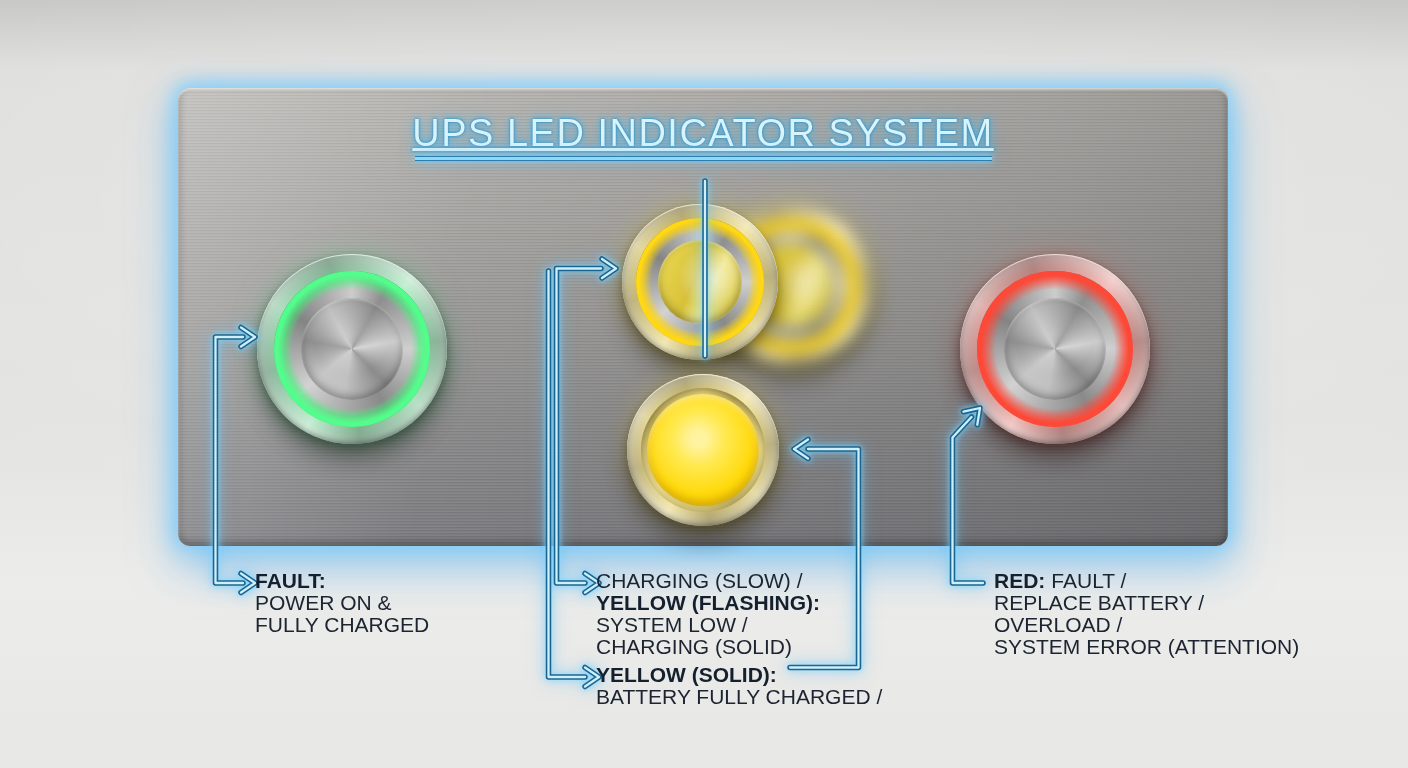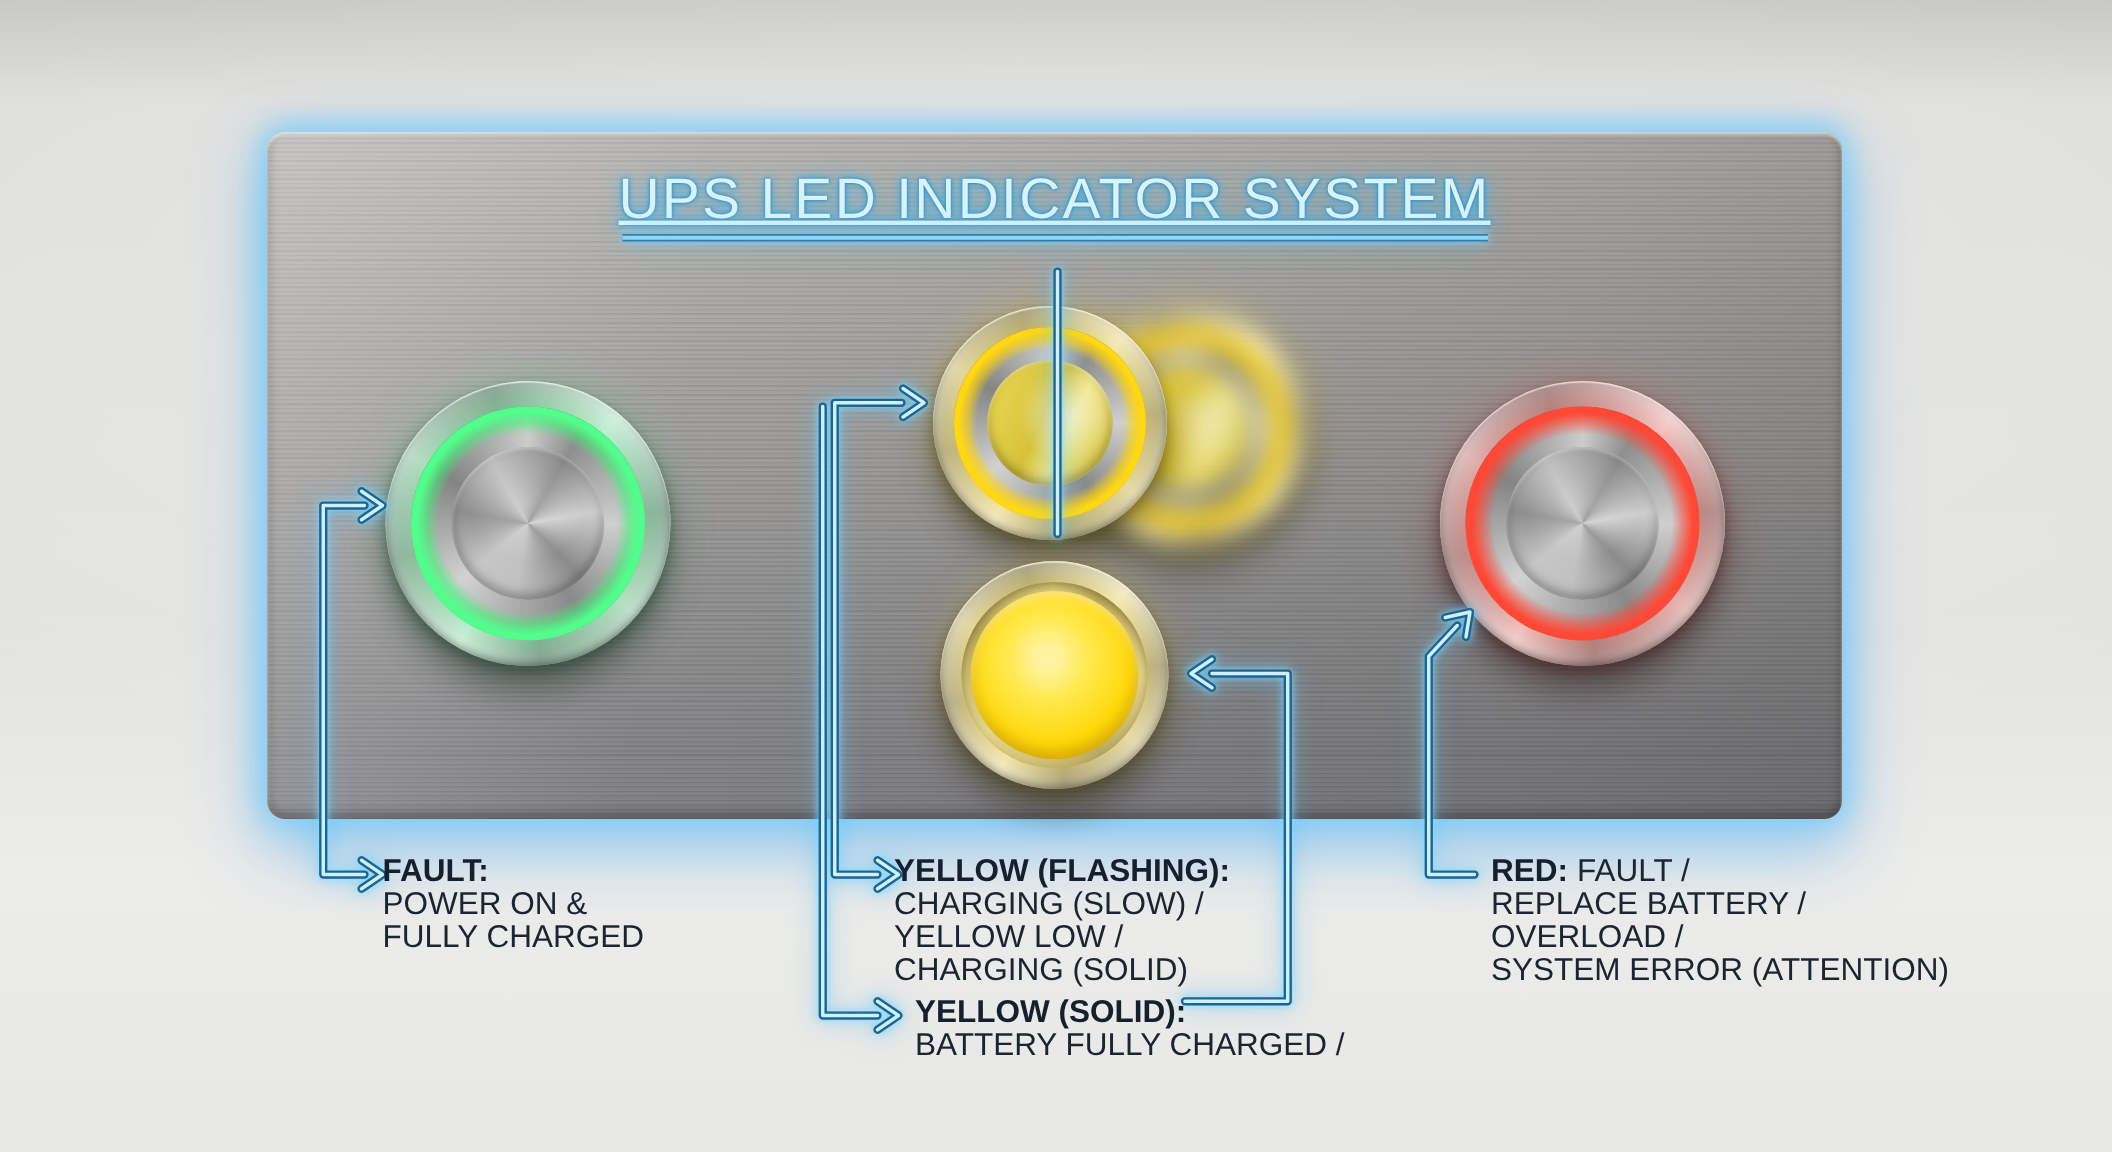--- a/index.html
+++ b/index.html
@@ -161,27 +161,27 @@
     </g>
   </svg>
 
   <div class="label" style="left:255px;top:570px;">
     <div><b>FAULT:</b></div>
     <div>POWER ON &amp;</div>
     <div>FULLY CHARGED</div>
   </div>
 
   <div class="label" style="left:596px;top:570px;">
+    <div>CHARGING (SLOW) /</div>
     <div><b>YELLOW (FLASHING):</b></div>
-    <div>CHARGING (SLOW) /</div>
-    <div>YELLOW LOW /</div>
+    <div>SYSTEM LOW /</div>
     <div>CHARGING (SOLID)</div>
   </div>
 
-  <div class="label" style="left:596px;top:664px;margin-left:14px;">
+  <div class="label" style="left:596px;top:664px;">
     <div><b>YELLOW (SOLID):</b></div>
     <div>BATTERY FULLY CHARGED /</div>
   </div>
 
   <div class="label" style="left:994px;top:570px;">
     <div>
       <b>RED:</b><span class="sp">FAULT /</span>
     </div>
     <div>REPLACE BATTERY /</div>
     <div>OVERLOAD /</div>

